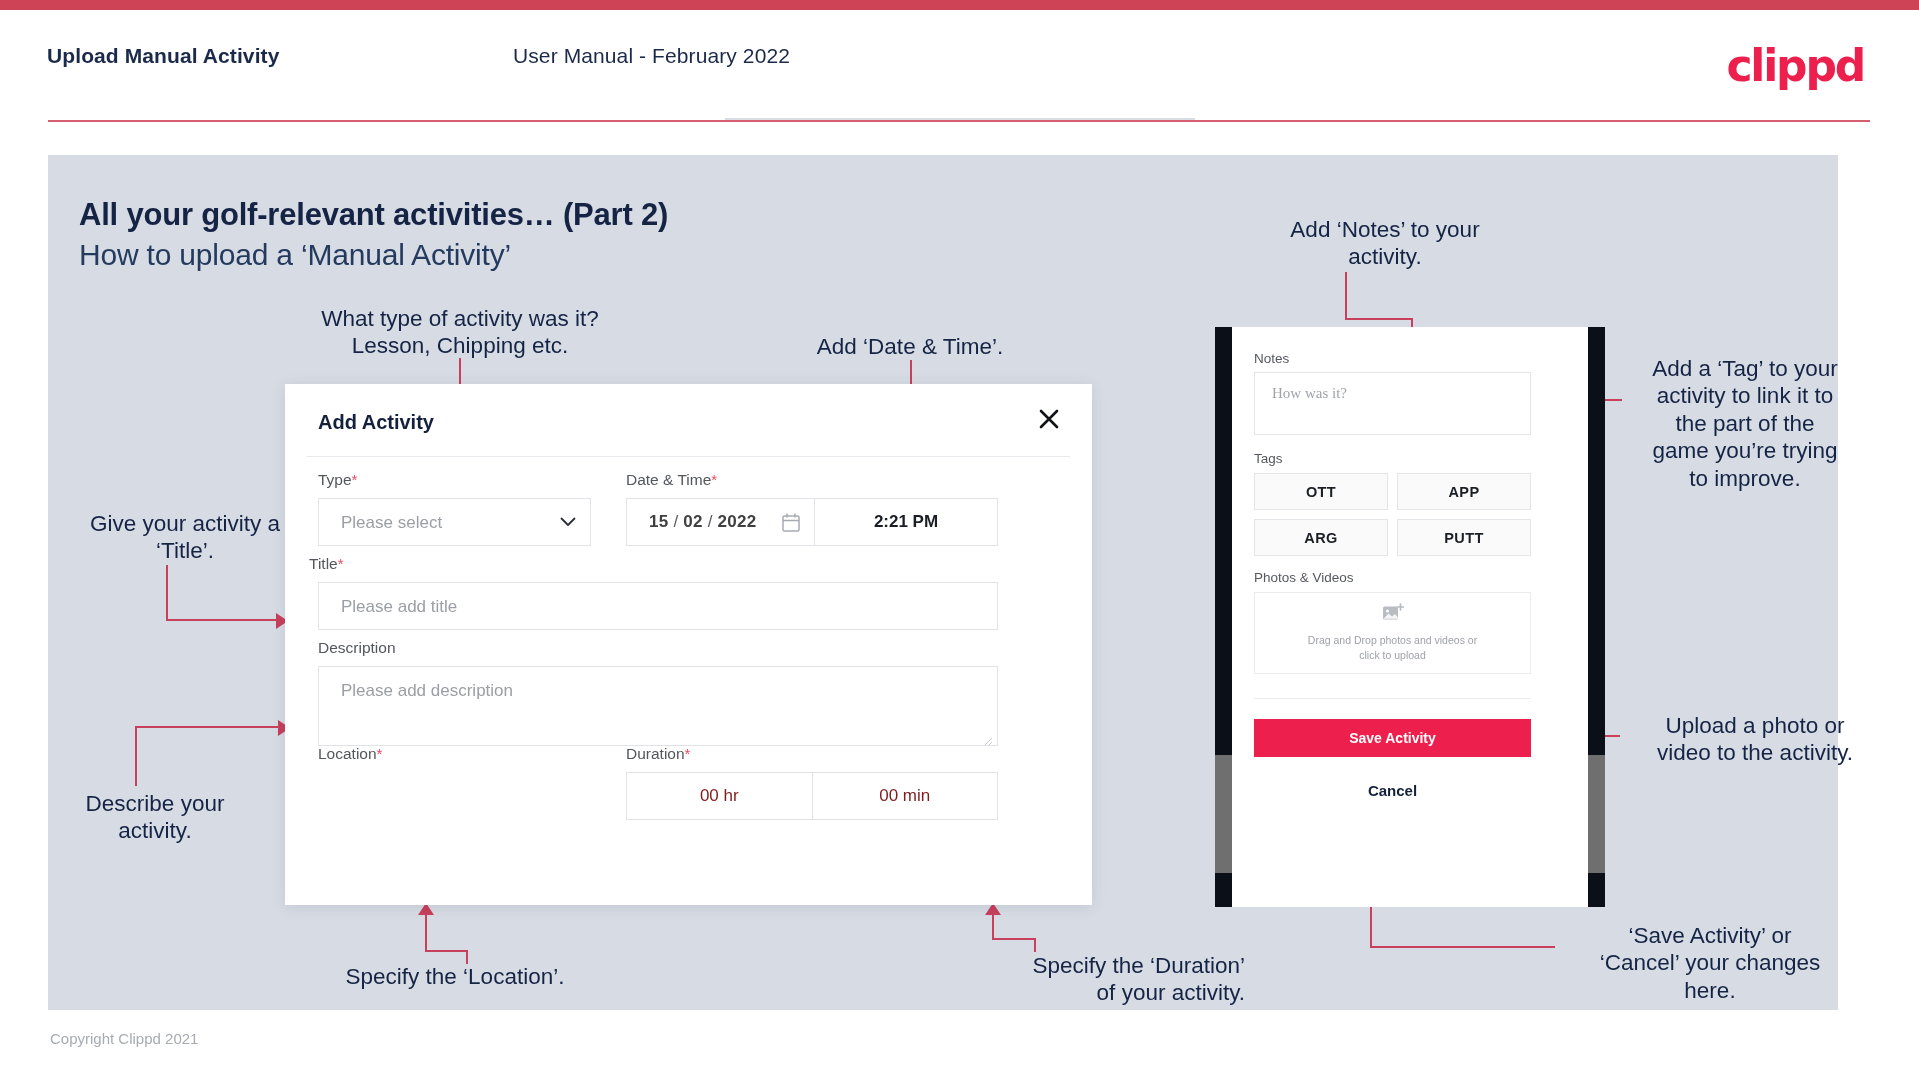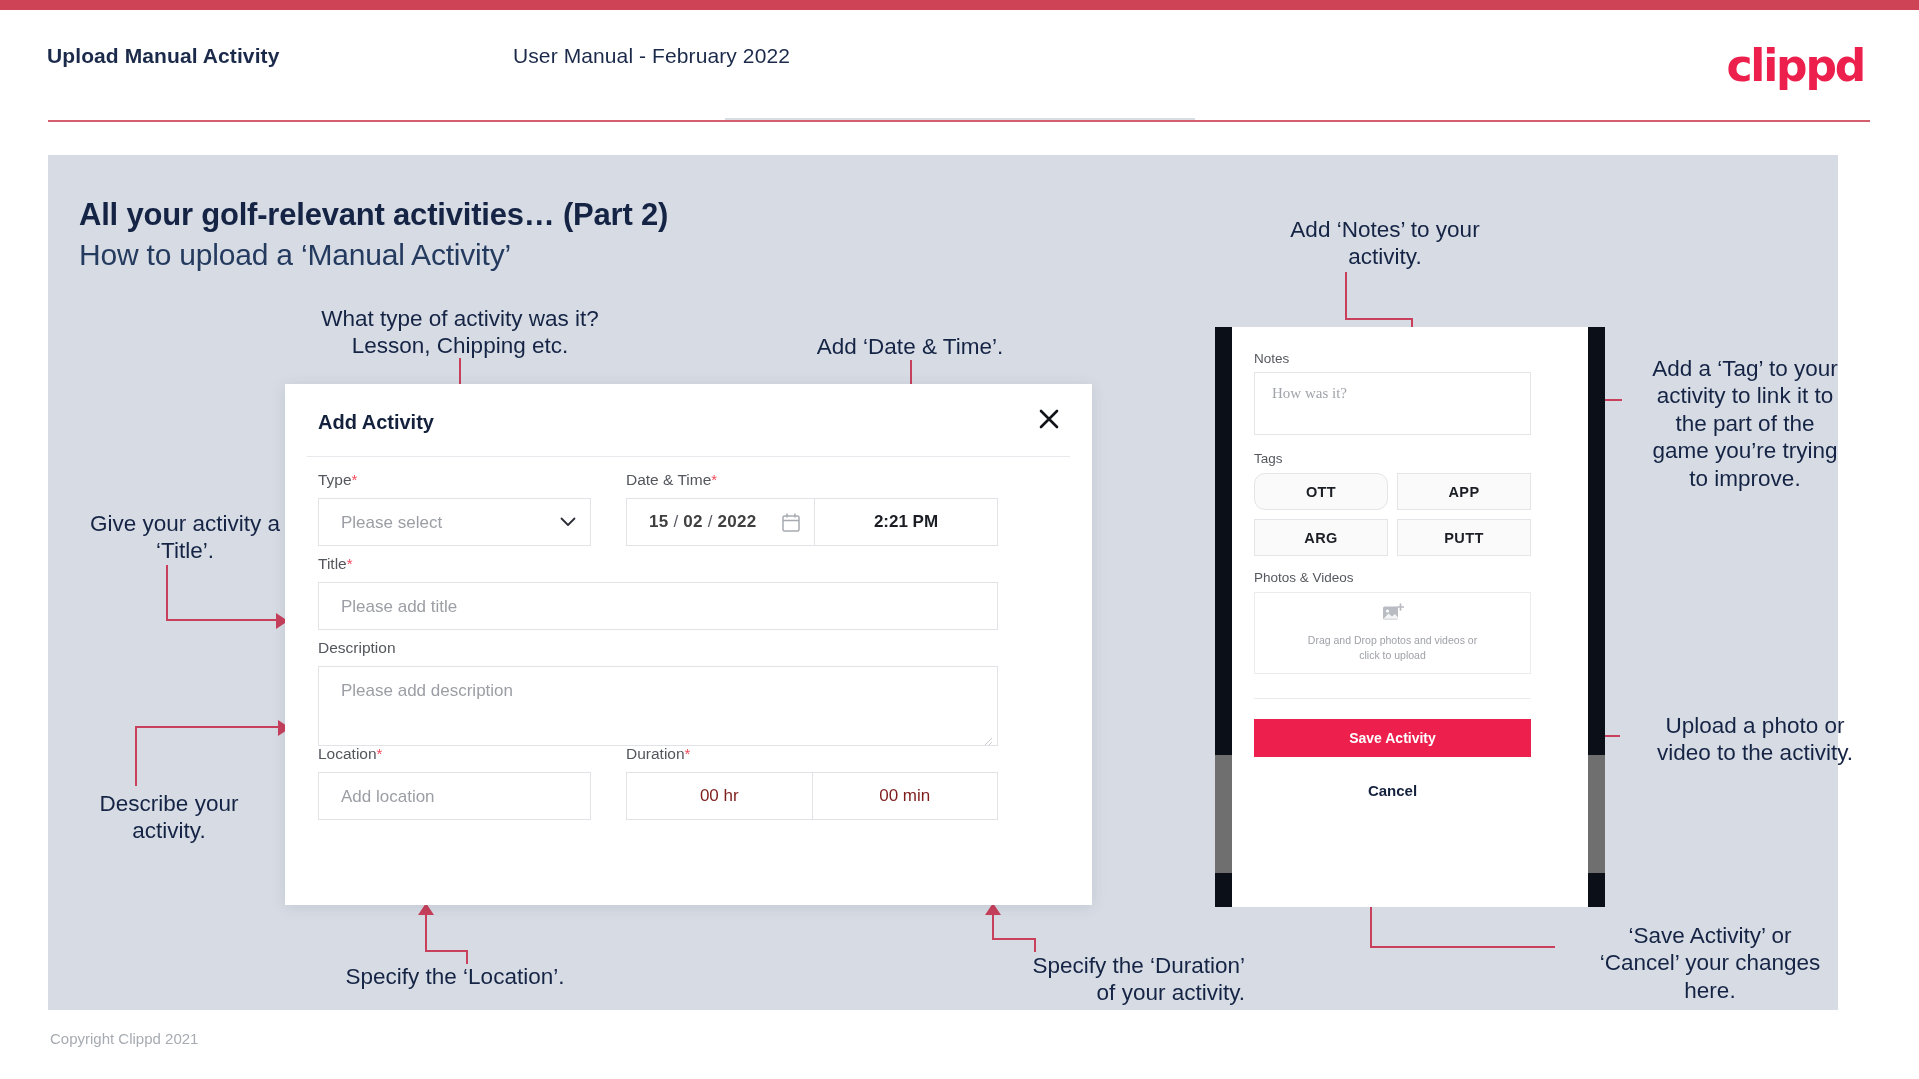--- a/index.html
+++ b/index.html
@@ -108,21 +108,21 @@
 <div class="arrow arrow-down" style="left:977px;top:484px;"></div>
 
 <div class="anno" style="left:45px;top:510px;width:280px;">
   <div>Give your activity a</div>
   <div>‘Title’.</div>
 </div>
 <div class="line" style="left:166px;top:565px;width:2px;height:56px;"></div>
 <div class="line" style="left:166px;top:619px;width:112px;height:2px;"></div>
 <div class="arrow arrow-right" style="left:276px;top:613px;"></div>
 
-<div class="anno" style="left:44px;top:790px;width:250px;text-align:center;">
+<div class="anno" style="left:30px;top:790px;width:250px;text-align:center;">
   <div>Describe your</div>
   <div>activity.</div>
 </div>
 <div class="line" style="left:135px;top:726px;width:2px;height:60px;"></div>
 <div class="line" style="left:135px;top:726px;width:145px;height:2px;"></div>
 <div class="arrow arrow-right" style="left:278px;top:720px;"></div>
 
 <div class="anno" style="left:305px;top:963px;width:300px;">Specify the ‘Location’.</div>
 <div class="line" style="left:466px;top:952px;width:2px;height:12px;"></div>
 <div class="line" style="left:425px;top:950px;width:43px;height:2px;"></div>
@@ -213,21 +213,21 @@
           <path d="M1 7.5 H17" stroke="#a7aab0" stroke-width="1.5"></path>
           <path d="M5 1 V4 M13 1 V4" stroke="#a7aab0" stroke-width="1.5" stroke-linecap="round"></path>
         </svg>
       </span>
     </div>
     <div class="dt-time">
       <span class="timetxt">2:21 PM</span>
     </div>
   </div>
 
-  <div class="fld-label" style="left:33px;top:171px;">
+  <div class="fld-label" style="left:24px;top:171px;">
     <span>Title</span><span class="req">*</span>
   </div>
   <div class="input" style="left:33px;top:198px;width:680px;height:48px;">
     <div class="ph" style="left:22px;top:14px;">Please add title</div>
   </div>
 
   <div class="fld-label" style="left:33px;top:255px;">
     <span>Description</span>
   </div>
   <div class="input" style="left:33px;top:282px;width:680px;height:80px;">
@@ -235,23 +235,20 @@
     <span class="ta-grip">
       <svg width="10" height="10" viewBox="0 0 10 10" aria-hidden="true">
         <path d="M9 2 L2 9 M9 6 L6 9" stroke="#8d9097" stroke-width="1"></path>
       </svg>
     </span>
   </div>
 
   <div class="fld-label" style="left:33px;top:361px;">
     <span>Location</span><span class="req">*</span>
   </div>
-  <div class="input" style="left:33px;top:388px;width:273px;height:48px;">
-    <div class="ph" style="left:22px;top:14px;">Add location</div>
-  </div>
 
   <div class="fld-label" style="left:341px;top:361px;">
     <span>Duration</span><span class="req">*</span>
   </div>
   <div class="dur-wrap">
     <div class="dur-cell first">00 hr</div>
     <div class="dur-cell">00 min</div>
   </div>
 </div>
 
@@ -263,21 +260,21 @@
     <div class="bez-grey"></div>
   </div>
 
   <div class="screen">
     <div class="p-label" style="left:22px;top:24px;">Notes</div>
     <div class="p-box" style="left:22px;top:45px;width:277px;height:63px;">
       <div class="p-ph" style="left:17px;top:12px;">How was it?</div>
     </div>
 
     <div class="p-label" style="left:22px;top:124px;">Tags</div>
-    <div class="tag" style="left:22px;top:146px;width:134px;height:37px;border-radius:11px;">OTT</div>
+    <div class="tag" style="left:22px;top:146px;width:134px;height:37px;">OTT</div>
     <div class="tag" style="left:165px;top:146px;width:134px;height:37px;">APP</div>
     <div class="tag" style="left:22px;top:192px;width:134px;height:37px;">ARG</div>
     <div class="tag" style="left:165px;top:192px;width:134px;height:37px;">PUTT</div>
 
     <div class="p-label" style="left:22px;top:243px;">Photos &amp; Videos</div>
     <div class="drop" style="top:265px;">
       <span>
         <svg width="22" height="20" viewBox="0 0 22 20" aria-hidden="true">
           <rect x="1" y="3.5" width="15" height="13" rx="1.6" fill="#b9bcc2"></rect>
           <circle cx="5.5" cy="8" r="1.5" fill="#ffffff"></circle>

